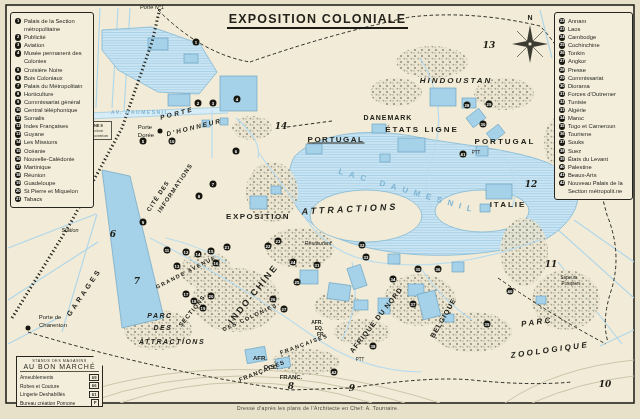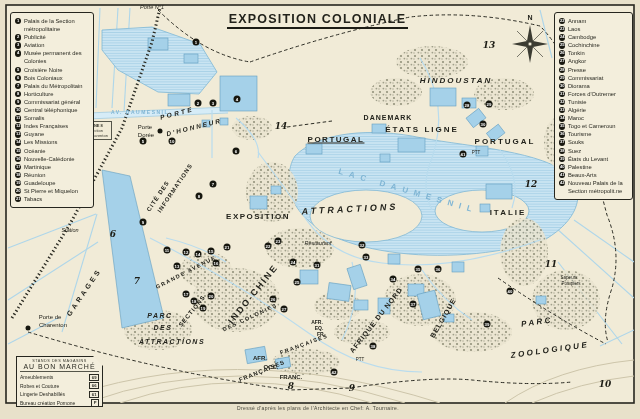--- a/index.html
+++ b/index.html
@@ -486,21 +486,21 @@
   <div class="map-label" style="left: 336px; top: 139px; transform: translate(-50%, -50%) rotate(0deg); font-size: 8px; letter-spacing: 1.5px; text-decoration: underline;">PORTUGAL</div>
 
   <div class="map-label" style="left: 388px; top: 117px; transform: translate(-50%, -50%) rotate(0deg); font-size: 7px; letter-spacing: 1px;">DANEMARK</div>
 
   <div class="map-label" style="left: 422px; top: 129px; transform: translate(-50%, -50%) rotate(0deg); font-size: 8px; letter-spacing: 2px;">ÉTATS LIGNE</div>
 
   <div class="map-label" style="left: 456px; top: 80px; transform: translate(-50%, -50%) rotate(0deg); font-size: 8px; letter-spacing: 2px; font-style: italic;">HINDOUSTAN</div>
 
   <div class="map-label" style="left: 505px; top: 141px; transform: translate(-50%, -50%) rotate(0deg); font-size: 8px; letter-spacing: 2px;">PORTUGAL</div>
 
-  <div class="map-label" style="left: 508px; top: 212px; transform: translate(-50%, -50%) rotate(0deg); font-size: 8px; letter-spacing: 2px;">ITALIE</div>
+  <div class="map-label" style="left: 508px; top: 204px; transform: translate(-50%, -50%) rotate(0deg); font-size: 8px; letter-spacing: 2px;">ITALIE</div>
 
   <div class="map-label blue" style="left: 408px; top: 191px; transform: translate(-50%, -50%) rotate(16deg); font-size: 8px; letter-spacing: 6px;">LAC DAUMESNIL</div>
 
   <div class="map-label it" style="left: 350px; top: 209px; transform: translate(-50%, -50%) rotate(-3deg); font-size: 9px; letter-spacing: 3px;">ATTRACTIONS</div>
 
   <div class="map-label it light" style="left: 318px; top: 243px; transform: translate(-50%, -50%) rotate(0deg); font-size: 5.5px;">Restaurant</div>
 
   <div class="map-label" style="left: 186px; top: 272px; transform: translate(-50%, -50%) rotate(-27deg); font-size: 5.5px; letter-spacing: 1.5px;">GRANDE AVENUE</div>
 
   <div class="map-label" style="left: 250px; top: 317px; transform: translate(-50%, -50%) rotate(-25deg); font-size: 5.5px; letter-spacing: 1.5px;">DES COLONIES</div>

